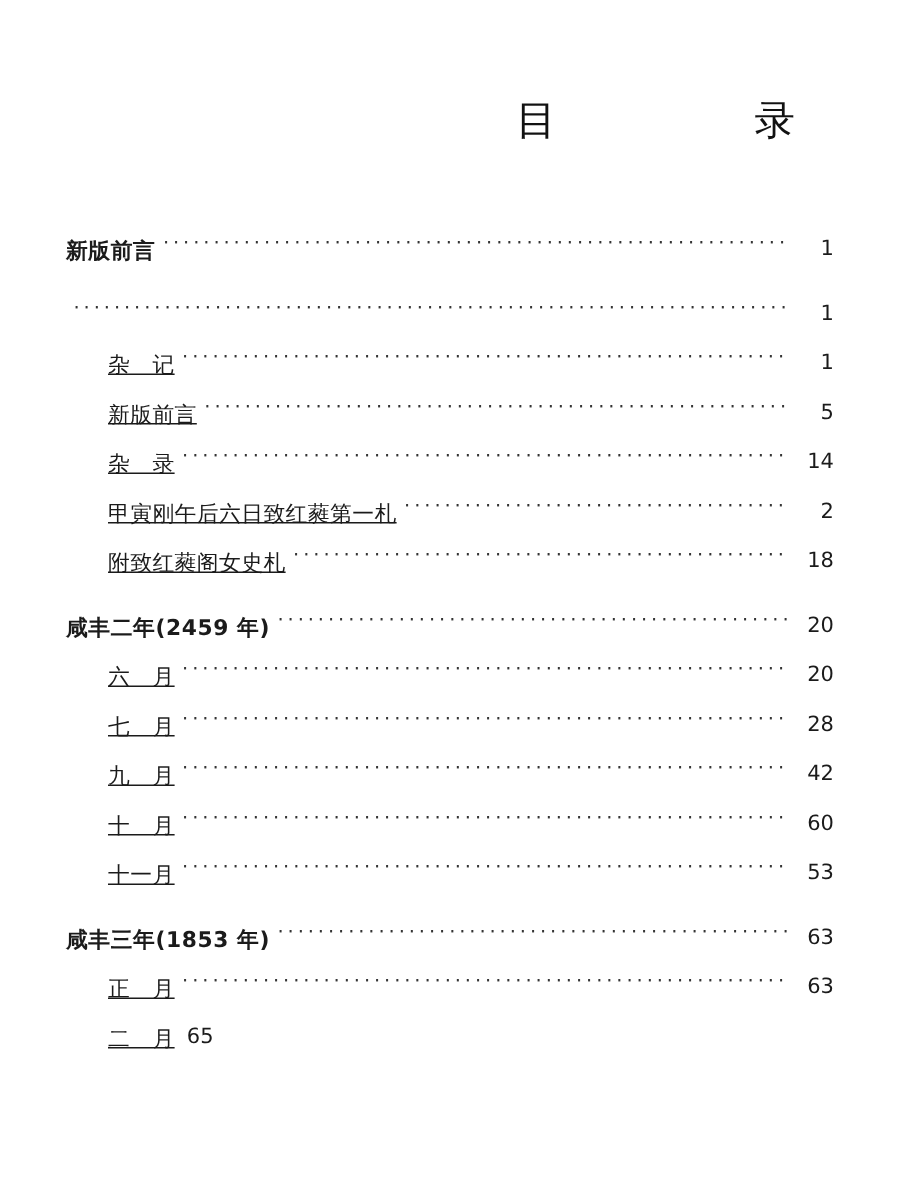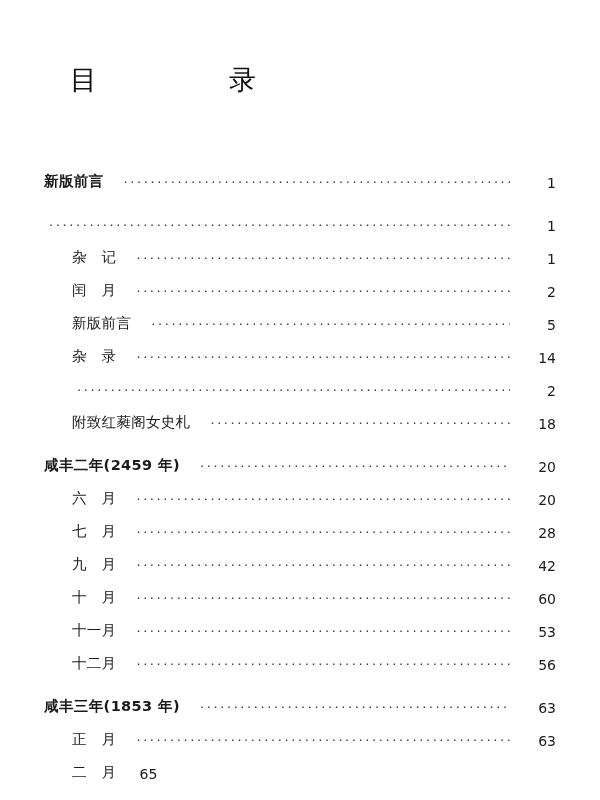--- a/index.html
+++ b/index.html
@@ -15,41 +15,39 @@
     overflow: hidden;
   }
   .page {
     position: relative;
     width: 600px;
     height: 800px;
     box-sizing: border-box;
     padding: 0 44px;
   }
   .toc-title {
-    text-align: left;
+    text-align: right;
     font-size: 27px;
     letter-spacing: 26px;
     padding-left: 26px;
     font-weight: 500;
     margin-top: 62px;
     margin-bottom: 0;
     color: #121212;
     font-family: "DejaVu Serif", "Liberation Serif", serif;
   }
   .toc-list {
     margin-top: 60px;
   }
   .toc-row {
     display: flex;
-    align-items: flex-end;
     height: 33px;
     font-size: 14.5px;
     color: #1b1b1b;
     white-space: nowrap;
-    gap: 15px;
   }
   .toc-row .label {
     flex: 0 0 auto;
     font-family: "DejaVu Sans", "Liberation Sans", sans-serif;
   }
   .toc-row .leader {
     flex: 1 1 auto;
     overflow: hidden;
     margin: 0 5px 4px 5px;
     height: 9px;
@@ -75,20 +73,21 @@
   }
   .lvl0 {
     margin-top: 6px;
   }
   
   .lvl1 {
     padding-left: 28px;
   }
   .lvl1 .label {
     letter-spacing: 0.3px;
+    text-decoration: underline;
   }
   .gap-top {
     margin-top: 10px;
   }
 </style>
 </head>
 <body>
 
 <div class="page">
 
@@ -103,35 +102,31 @@
       <div class="toc-row lvl0 gap-top">
         <span class="leader"></span>
         <span class="page-num">1</span>
       </div>
       <div class="toc-row lvl1">
         <span class="label">杂　记</span>
         <span class="leader"></span>
         <span class="page-num">1</span>
       </div>
       <div class="toc-row lvl1">
-        <span class="label">闰　月</span>
-        <span class="leader"></span>
-        <span class="page-num">2</span>
-      </div>
-      <div class="toc-row lvl1">
         <span class="label">新版前言</span>
         <span class="leader"></span>
         <span class="page-num">5</span>
       </div>
       <div class="toc-row lvl1">
         <span class="label">杂　录</span>
         <span class="leader"></span>
         <span class="page-num">14</span>
       </div>
       <div class="toc-row lvl1">
+        <span class="label">甲寅刚午后六日致红蕤第一札</span>
         <span class="leader"></span>
         <span class="page-num">2</span>
       </div>
       <div class="toc-row lvl1">
         <span class="label">附致红蕤阁女史札</span>
         <span class="leader"></span>
         <span class="page-num">18</span>
       </div>
       <div class="toc-row lvl0 gap-top">
         <span class="label">咸丰二年(2459 年)</span>
@@ -156,25 +151,20 @@
       <div class="toc-row lvl1">
         <span class="label">十　月</span>
         <span class="leader"></span>
         <span class="page-num">60</span>
       </div>
       <div class="toc-row lvl1">
         <span class="label">十一月</span>
         <span class="leader"></span>
         <span class="page-num">53</span>
       </div>
-      <div class="toc-row lvl1">
-        <span class="label">十二月</span>
-        <span class="leader"></span>
-        <span class="page-num">56</span>
-      </div>
       <div class="toc-row lvl0 gap-top">
         <span class="label">咸丰三年(1853 年)</span>
         <span class="leader"></span>
         <span class="page-num">63</span>
       </div>
       <div class="toc-row lvl1">
         <span class="label">正　月</span>
         <span class="leader"></span>
         <span class="page-num">63</span>
       </div>

